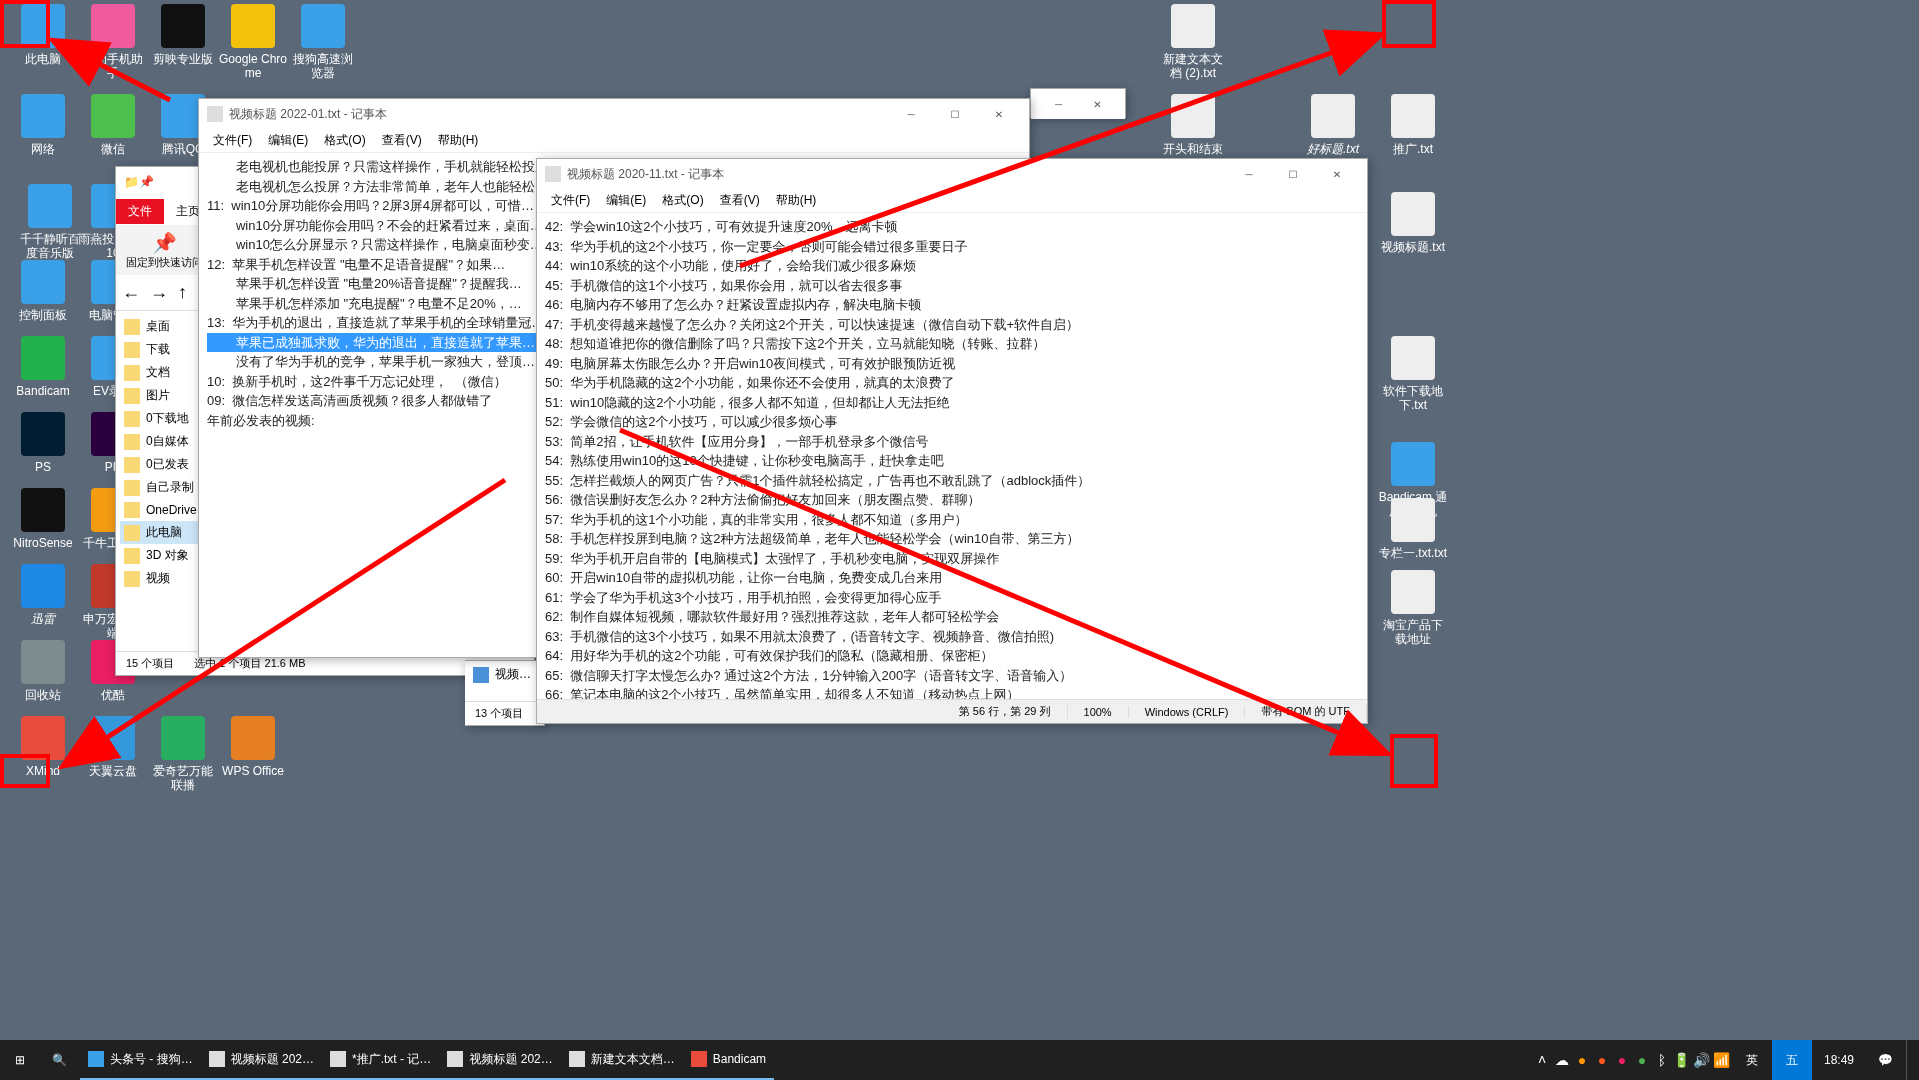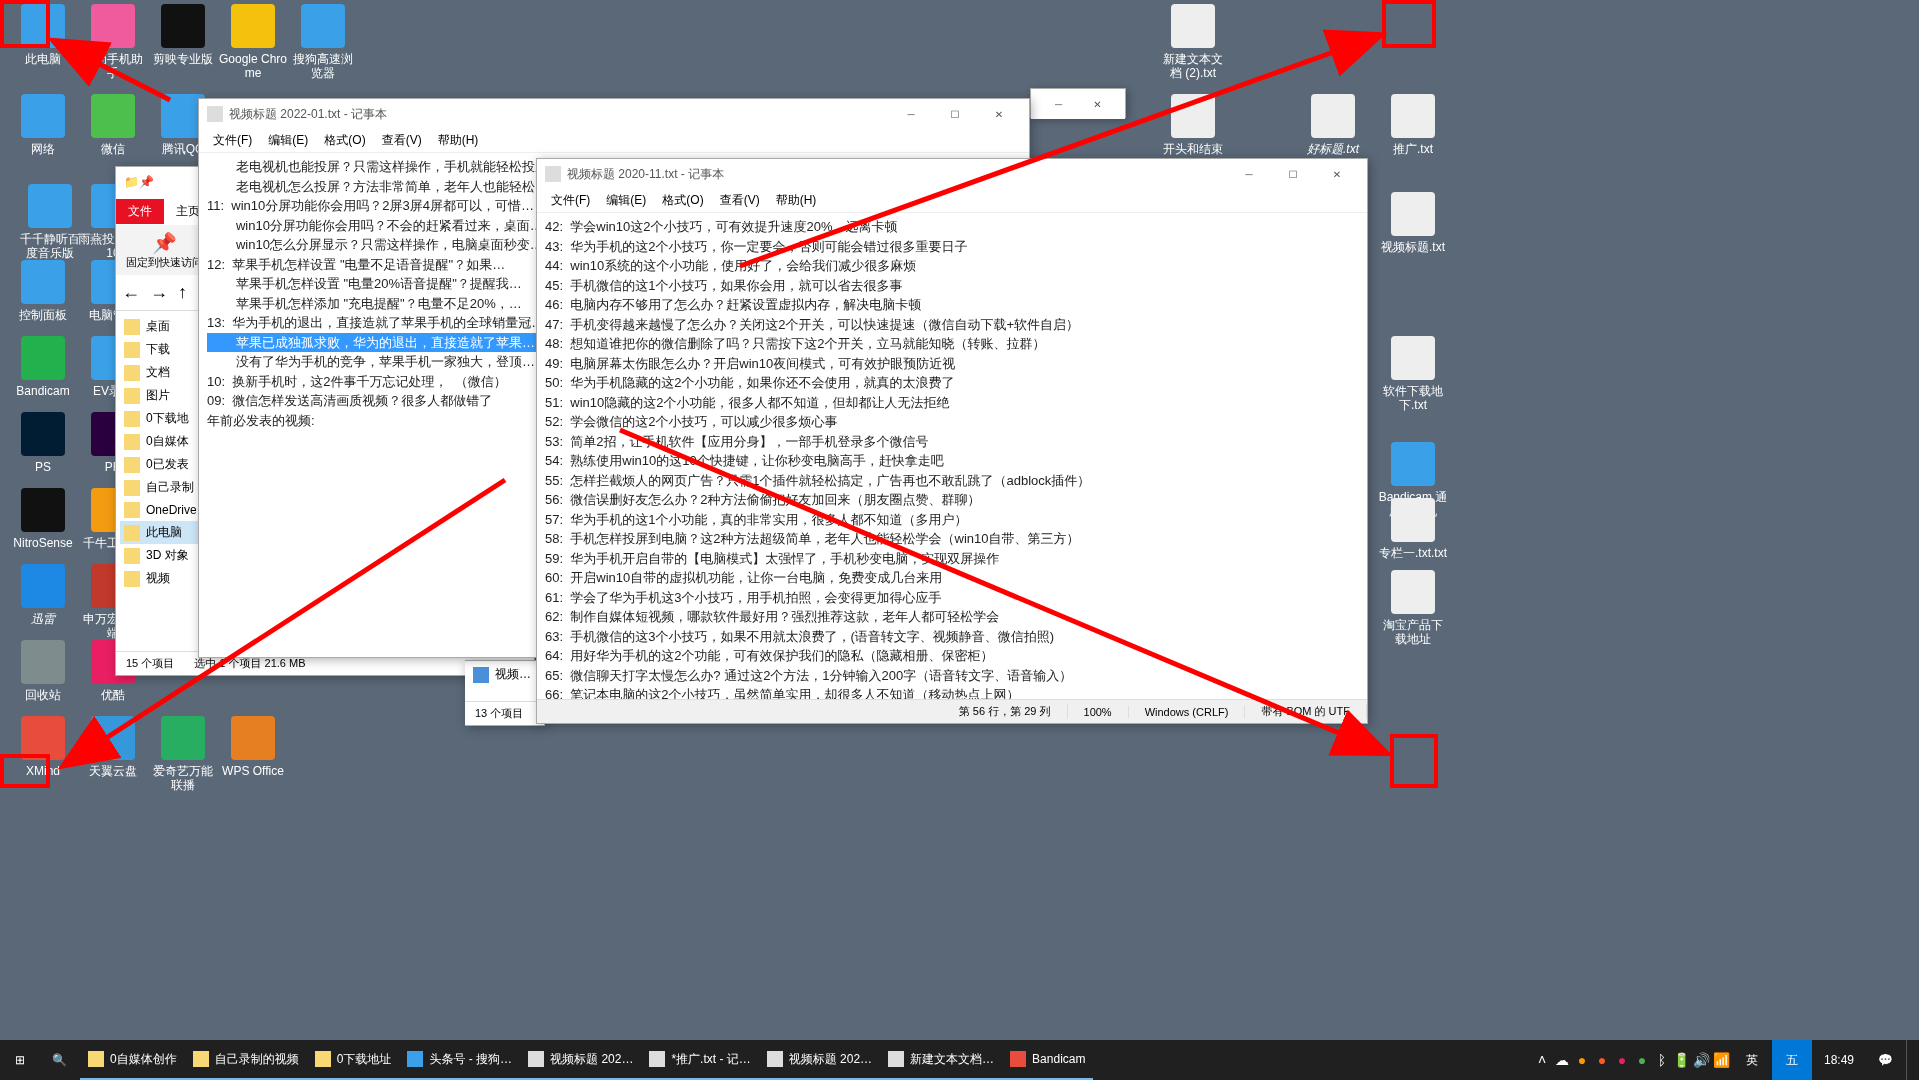--- a/index.html
+++ b/index.html
@@ -362,34 +362,20 @@
     </defs>
   <line x1="170" y1="100" x2="56" y2="42" stroke="#ff0000" stroke-width="5" marker-end="url(#ah)"></line>
   <line x1="740" y1="266" x2="1378" y2="36" stroke="#ff0000" stroke-width="5" marker-end="url(#ah)"></line>
   <line x1="505" y1="480" x2="66" y2="764" stroke="#ff0000" stroke-width="5" marker-end="url(#ah)"></line>
   <line x1="620" y1="430" x2="1384" y2="752" stroke="#ff0000" stroke-width="5" marker-end="url(#ah)"></line>
 </svg>
 
 <div class="taskbar">
   <div class="tb-btn">⊞</div>
   <div class="tb-btn">🔍</div>
-  <div id="tb-folders-host" style="display:flex;">
-      <div class="tb-task">
-        <span class="ti" style="background:#f8d775"></span>
-        <span>0自媒体创作</span>
-      </div>
-      <div class="tb-task">
-        <span class="ti" style="background:#f8d775"></span>
-        <span>自己录制的视频</span>
-      </div>
-      <div class="tb-task">
-        <span class="ti" style="background:#f8d775"></span>
-        <span>0下载地址</span>
-      </div>
-    </div>
   <div id="tb-tasks-host" style="display:flex;">
       <div class="tb-task">
         <span class="ti" style="background:#3aa0e8"></span>
         <span>头条号 - 搜狗…</span>
       </div>
       <div class="tb-task">
         <span class="ti" style="background:#ddd"></span>
         <span>视频标题 202…</span>
       </div>
       <div class="tb-task">

